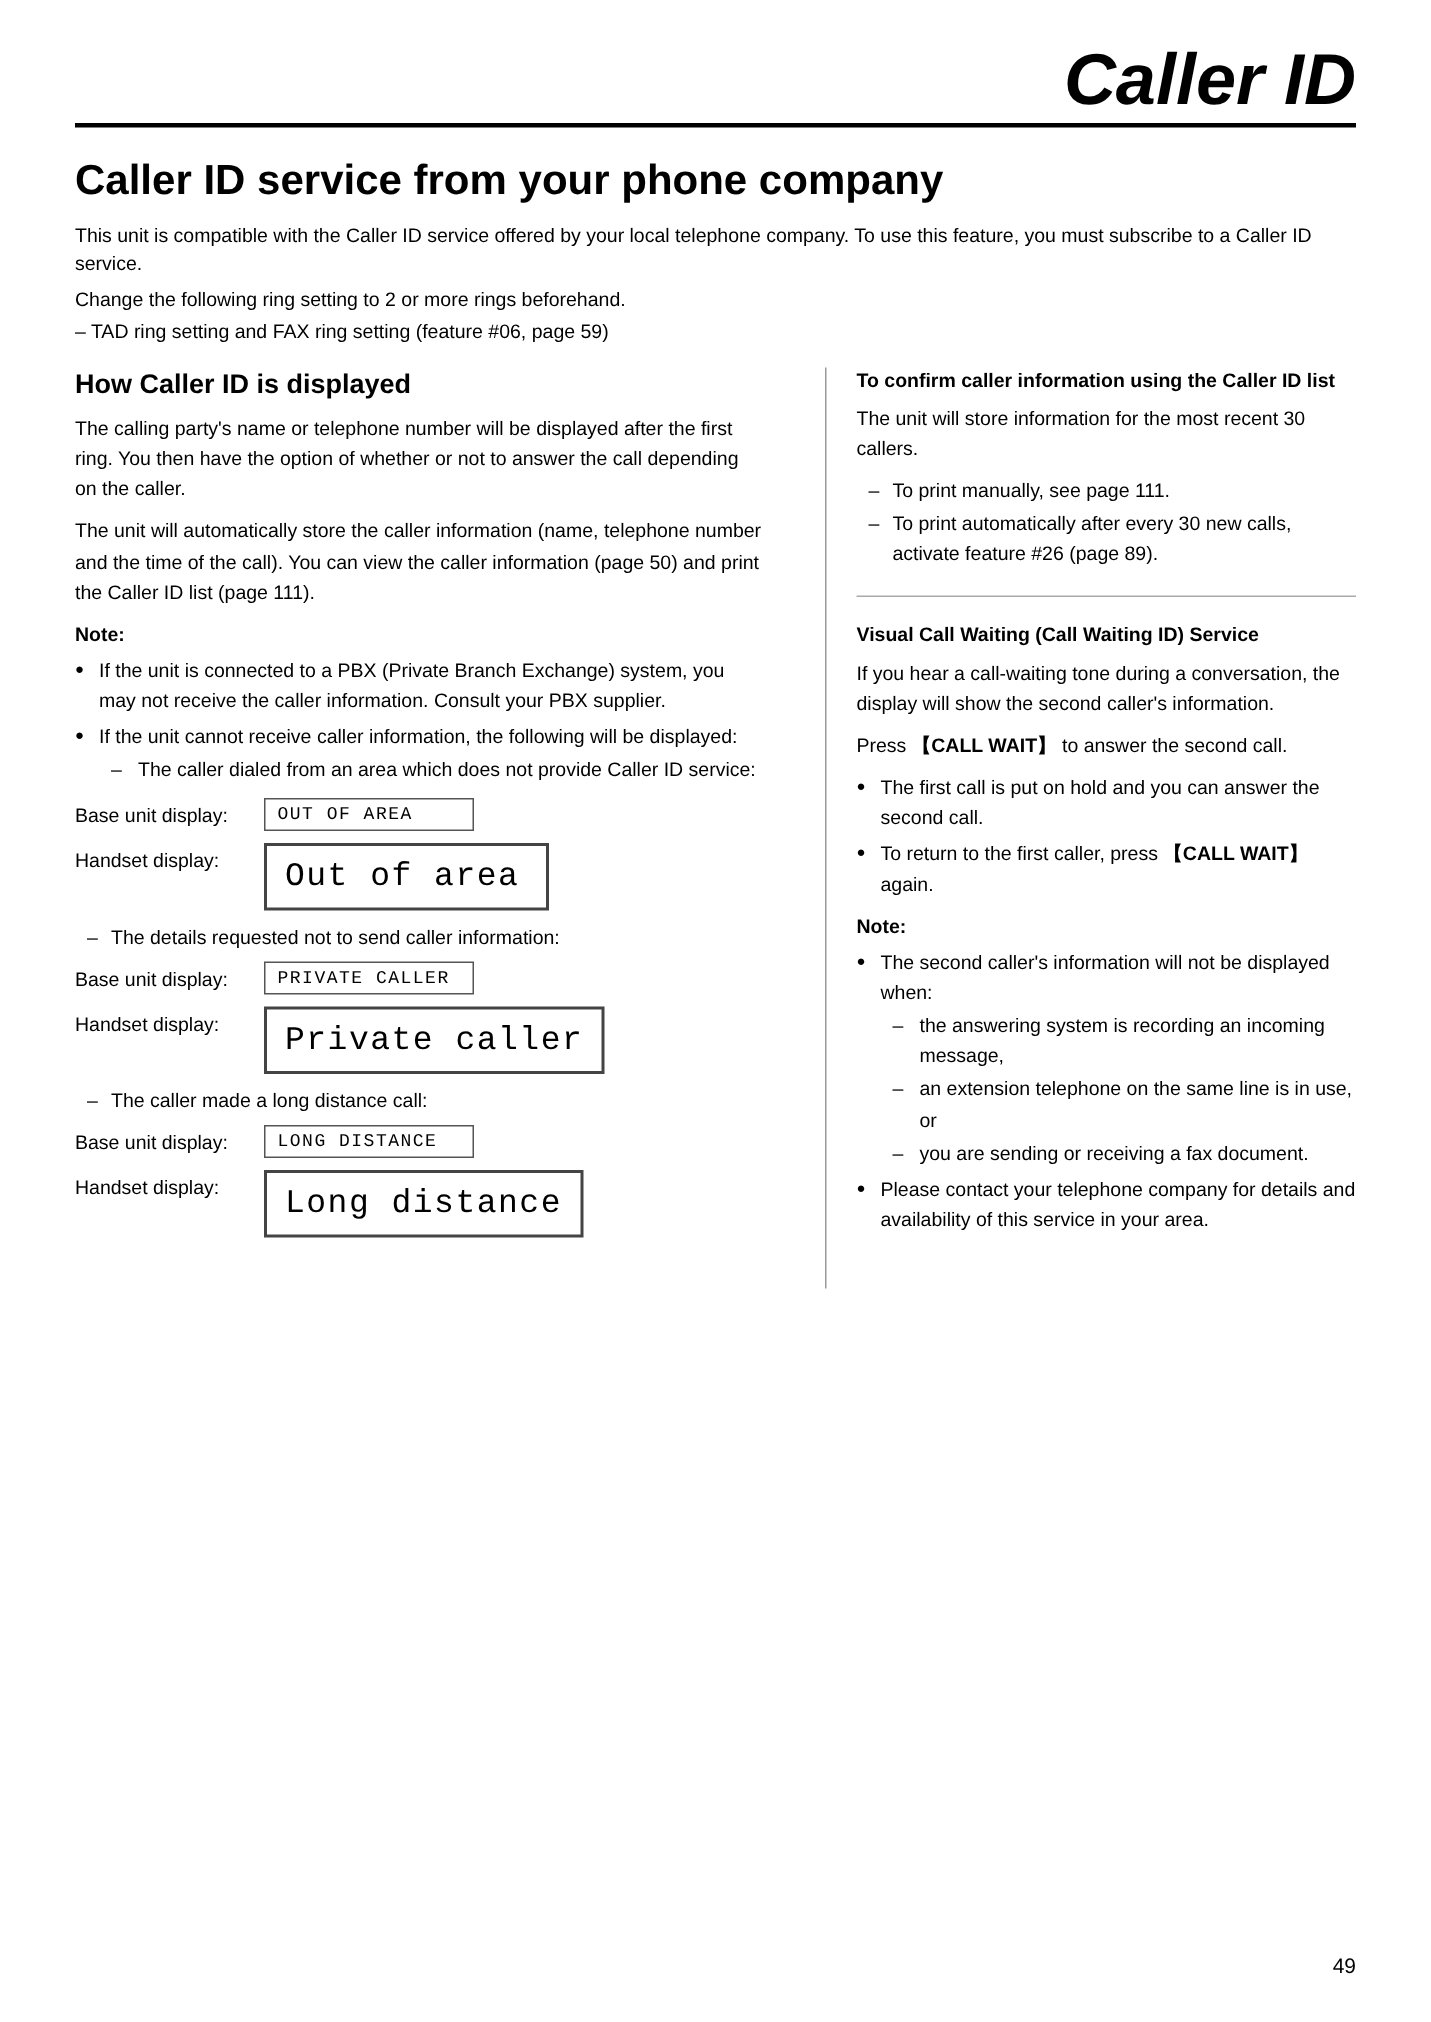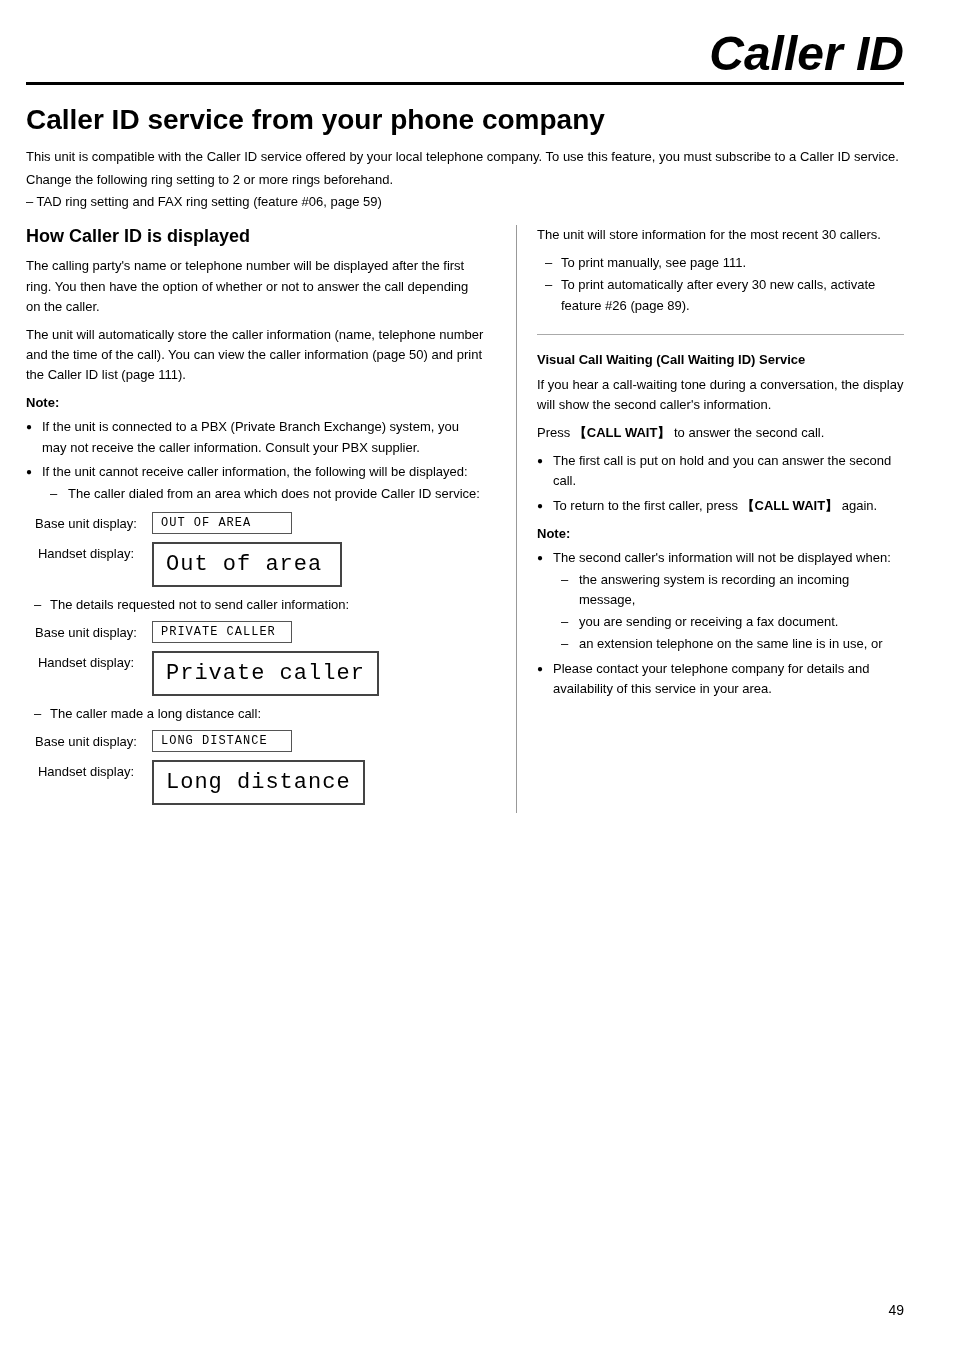--- a/index.html
+++ b/index.html
@@ -9,21 +9,21 @@
       background: #fff;
       color: #000;
       width: 954px;
       min-height: 1348px;
       position: relative;
     }
 
     .page {
       width: 954px;
       min-height: 1348px;
-      padding: 30px 50px 50px 26px;
+      padding: 30px 50px 50px 50px;
       position: relative;
     }
 
     
     .header-bar {
       display: flex;
       justify-content: flex-end;
       align-items: flex-start;
       border-bottom: 3px solid #000;
       padding-bottom: 4px;
@@ -55,21 +55,21 @@
 
     .intro-normal {
       font-size: 13px;
       margin-bottom: 14px;
       line-height: 1.5;
     }
 
     
     .two-col {
       display: flex;
-      gap: 30px;
+      gap: 40px;
       margin-top: 4px;
     }
 
     .left-col {
       width: 460px;
       flex-shrink: 0;
     }
 
     .right-col {
       flex: 1;
@@ -174,21 +174,21 @@
       margin-bottom: 8px;
       margin-top: 4px;
     }
 
     .display-label {
       font-size: 13px;
       white-space: nowrap;
       padding-top: 4px;
       margin-right: 6px;
       min-width: 120px;
-      text-align: center;
+      text-align: left;
     }
 
     .display-box-small {
       border: 1px solid #555;
       padding: 3px 8px;
       font-family: 'Courier New', Courier, monospace;
       font-size: 12px;
       background: #fff;
       letter-spacing: 1px;
       min-width: 140px;
@@ -309,20 +309,23 @@
           <span class="display-label">Handset display:</span>
           <span class="display-box-large">Long distance</span>
         </div>
       </div>
 
     </div>
 
     <div class="right-col">
 
       <div class="right-section">
+        <p class="subsection-heading">
+          <span>To confirm caller information using the Caller ID list</span>
+        </p>
         <p>The unit will store information for the most recent 30 callers.</p>
         <ul class="dash-list">
           <li>
             <span>To print manually, see page 111.</span>
           </li>
           <li>
             <span>To print automatically after every 30 new calls, activate feature #26 (page 89).</span>
           </li>
         </ul>
       </div>
@@ -346,25 +349,25 @@
 
         <p class="note-label" style="margin-top:6px;">Note:</p>
         <ul class="bullet-list">
           <li>
             <span>The second caller's information will not be displayed when:</span>
             <ul class="sub-bullet">
               <li>
                 <span>the answering system is recording an incoming message,</span>
               </li>
               <li>
+                <span>an extension telephone on the same line is in use, or</span>
+              </li>
+              <li>
                 <span>you are sending or receiving a fax document.</span>
               </li>
-              <li>
-                <span>an extension telephone on the same line is in use, or</span>
-              </li>
             </ul>
           </li>
           <li>
             <span>Please contact your telephone company for details and availability of this service in your area.</span>
           </li>
         </ul>
       </div>
 
     </div>
 

